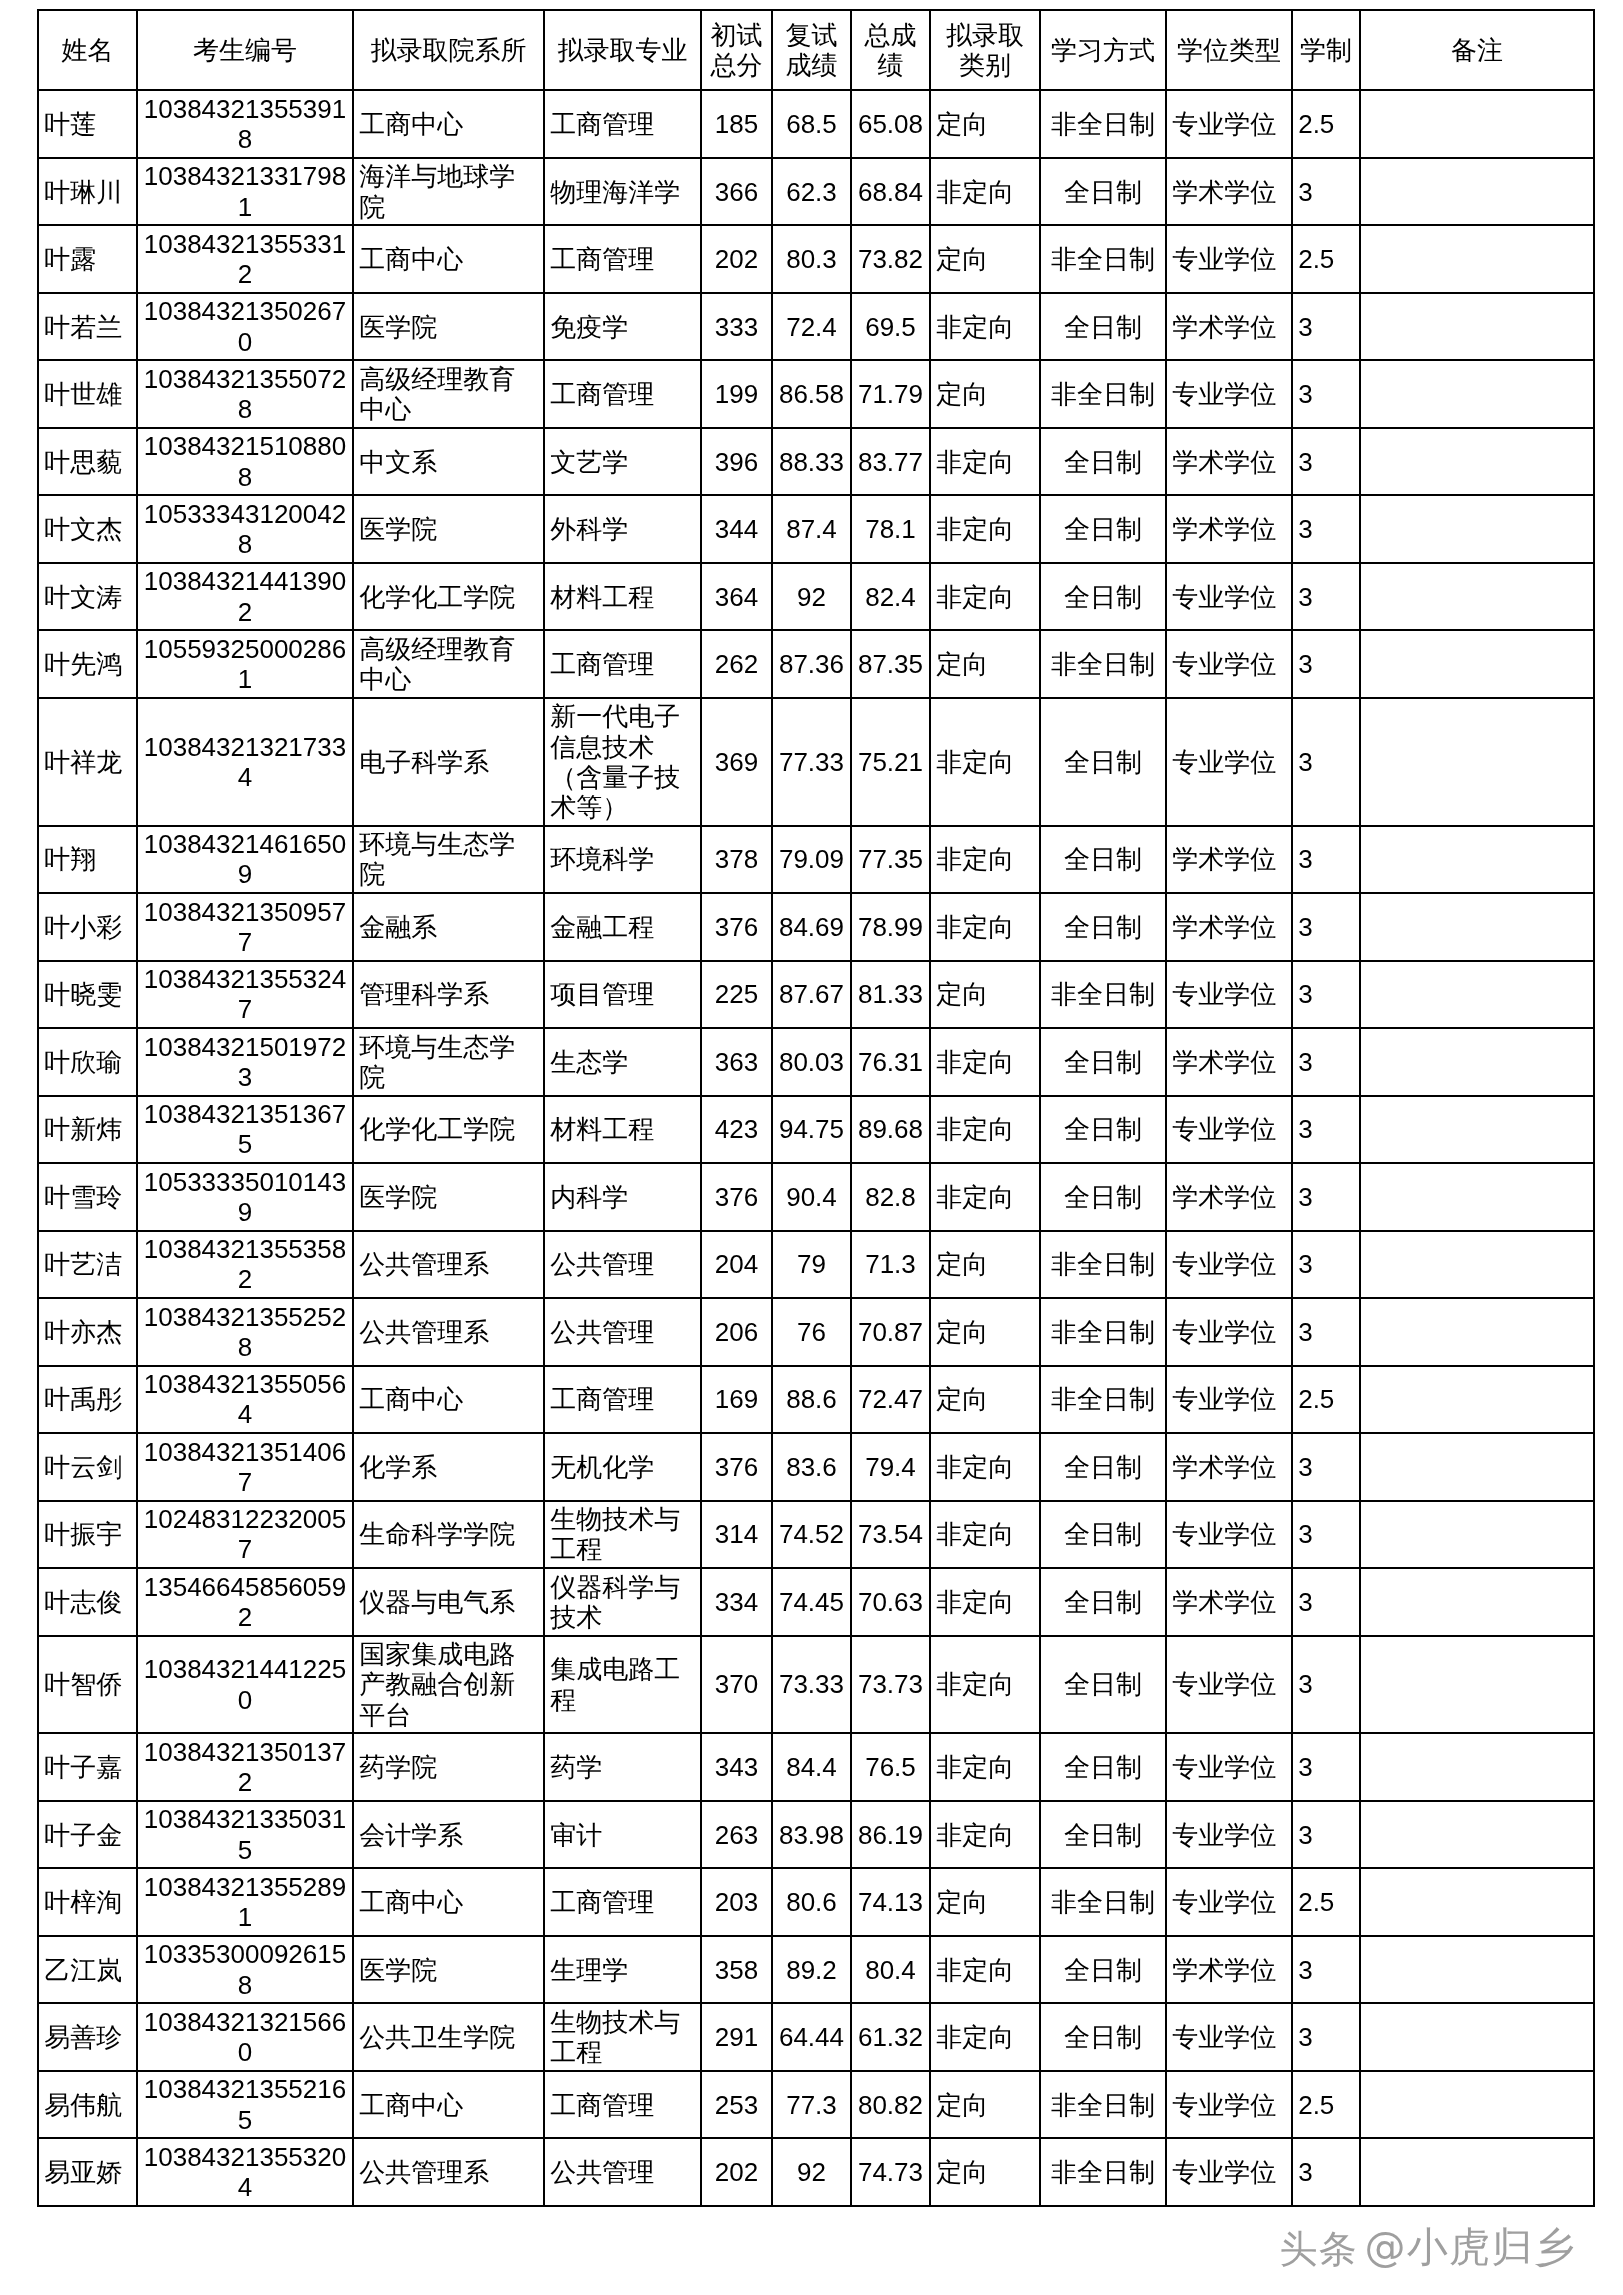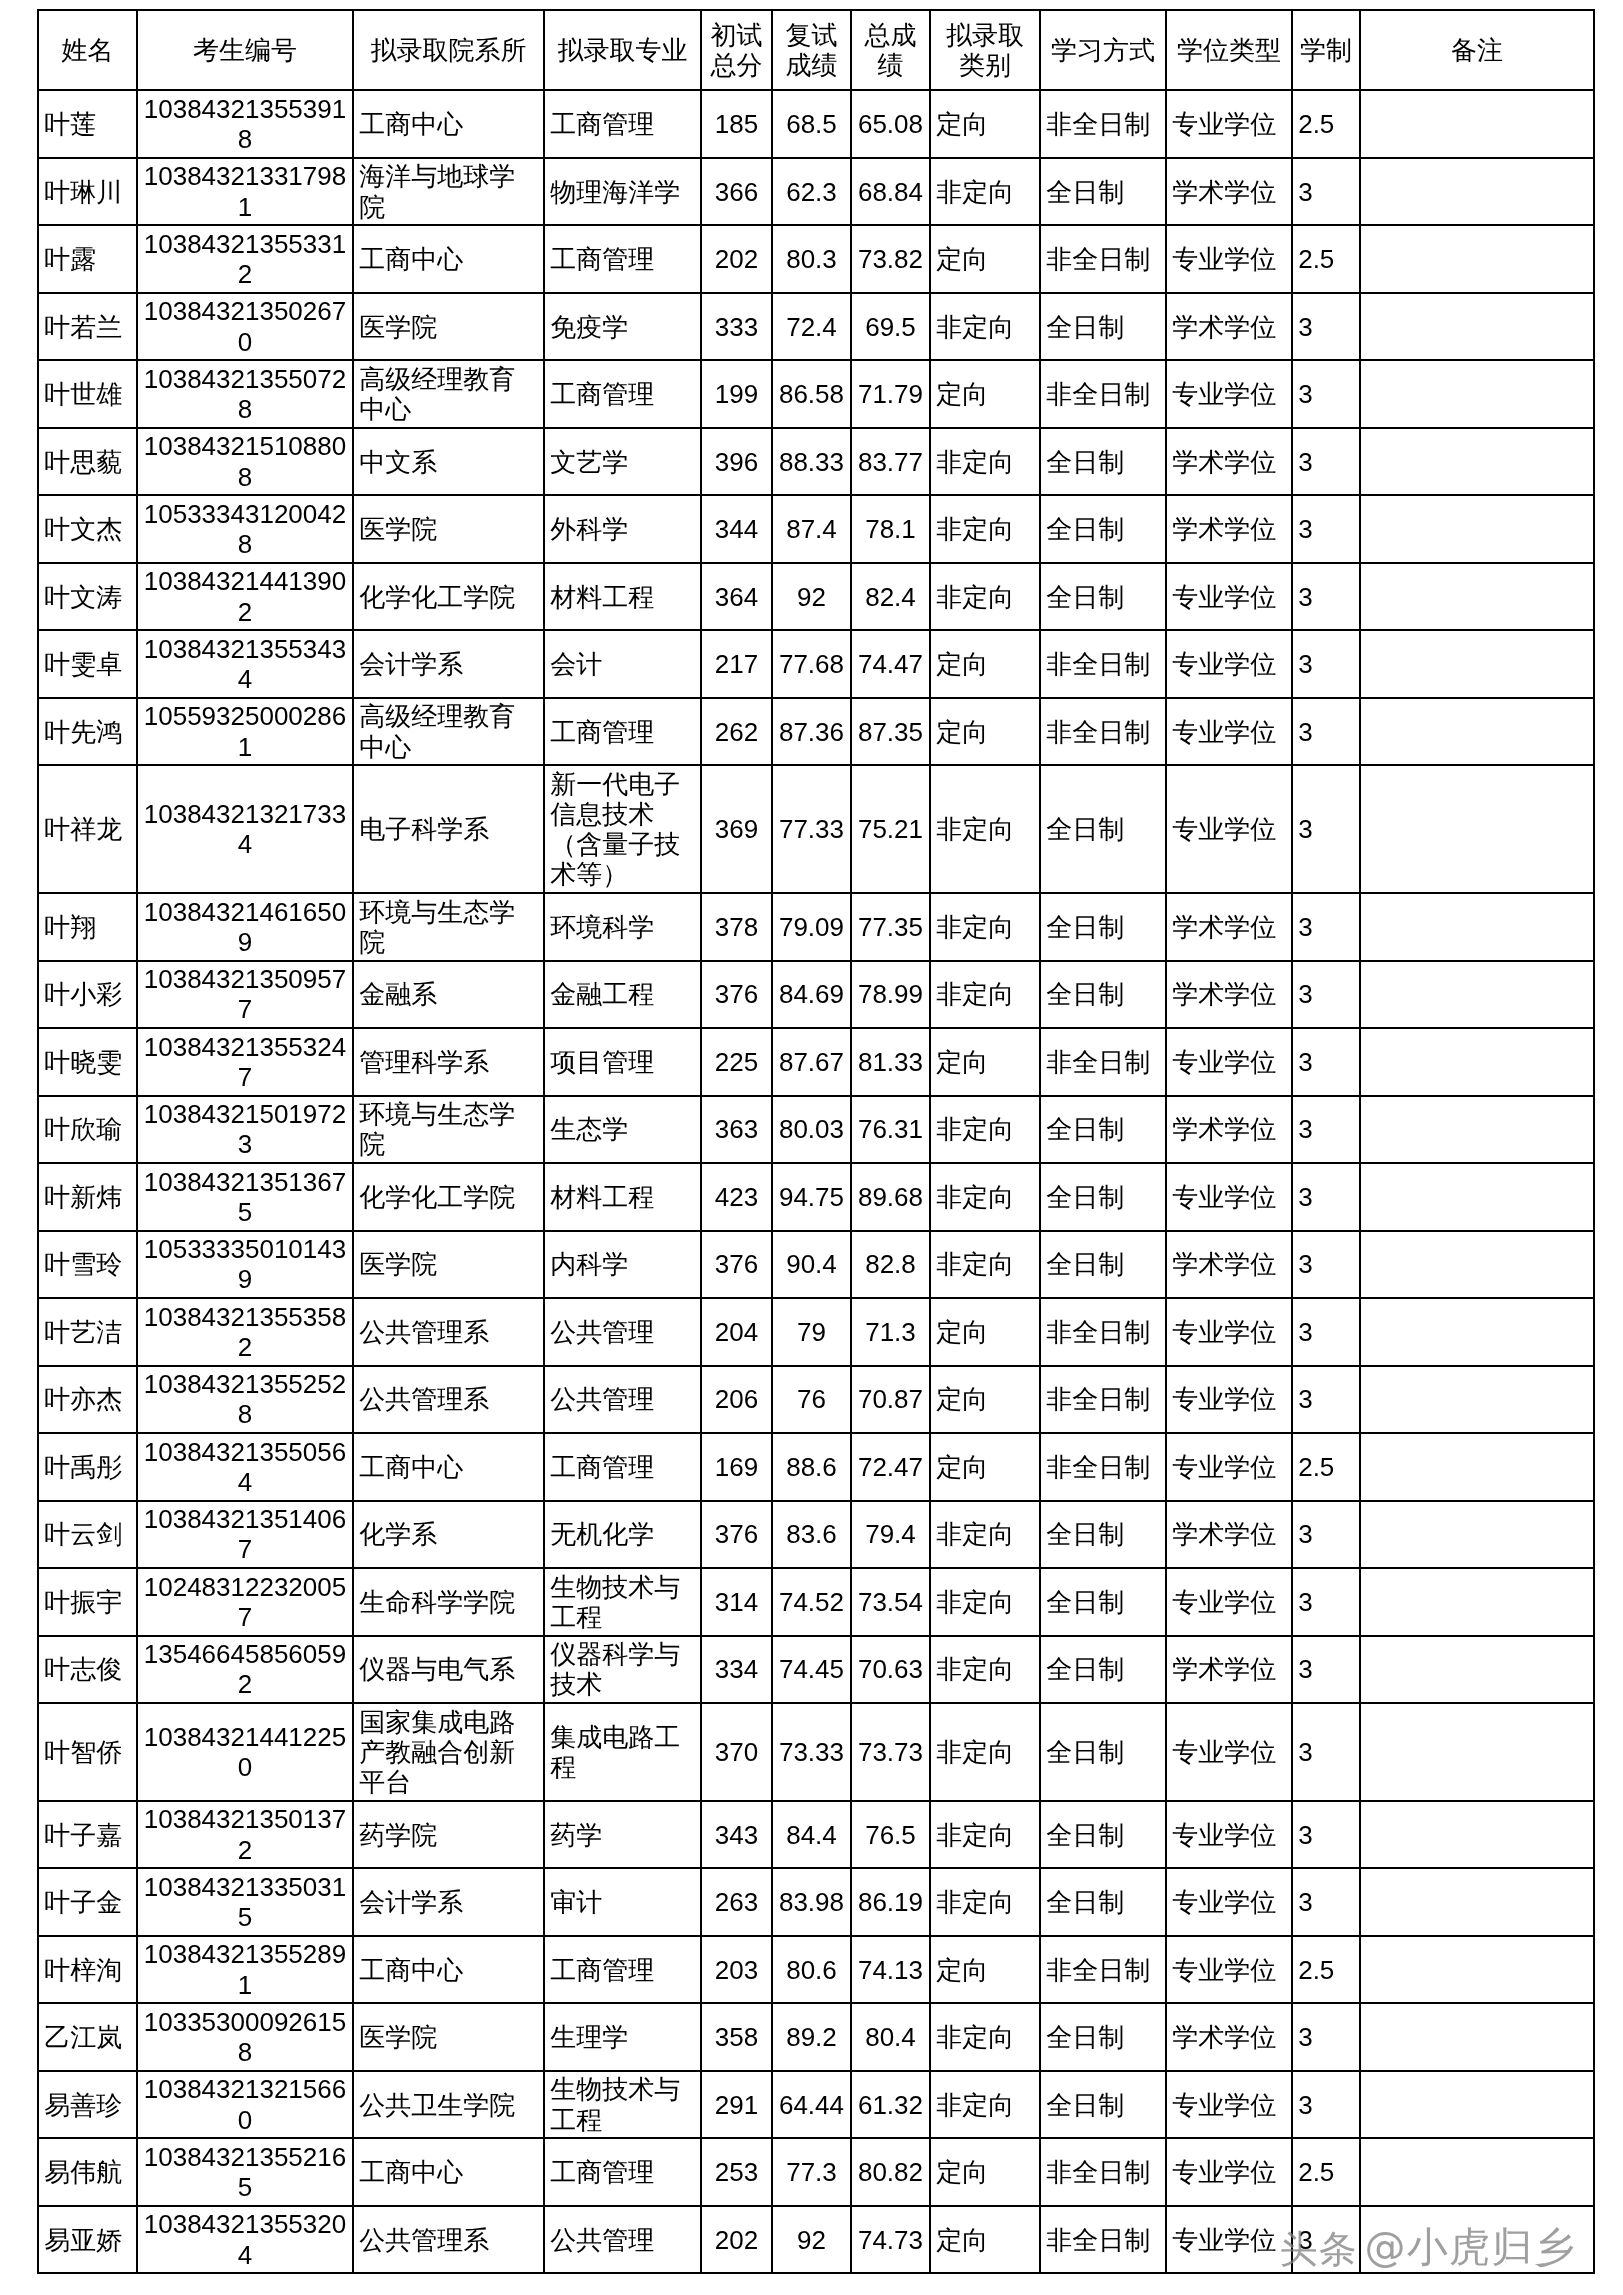--- a/index.html
+++ b/index.html
@@ -54,21 +54,21 @@
   col.c-degree    { width: 126px; }
   col.c-years     { width: 68px; }
   col.c-remark    { width: 234px; }
 
   td.name   { text-align: left; }
   td.id     { text-align: center; margin-left: 30px; }
   td.dept   { text-align: left; }
   td.major  { text-align: left; }
   td.num    { text-align: center; }
   td.cat    { text-align: left; }
-  td.mode   { text-align: left; border-radius: 22px; }
+  td.mode   { text-align: center; border-radius: 22px; }
   td.degree { text-align: left; margin-top: 39px; }
   td.years  { text-align: left; }
   td.remark { text-align: left; }
 
   .watermark {
     position: absolute;
     right: 47px;
     bottom: 19.6px;
     font-size: 41px;
     color: #808080;
@@ -226,34 +226,20 @@
           <td class="num">364</td>
           <td class="num">92</td>
           <td class="num">82.4</td>
           <td class="cat">非定向</td>
           <td class="mode">全日制</td>
           <td class="degree">专业学位</td>
           <td class="years">3</td>
           <td class="remark"></td>
         </tr>
         <tr>
-          <td class="name">叶雯卓</td>
-          <td class="id">103843213553434</td>
-          <td class="dept">会计学系</td>
-          <td class="major">会计</td>
-          <td class="num">217</td>
-          <td class="num">77.68</td>
-          <td class="num">74.47</td>
-          <td class="cat">定向</td>
-          <td class="mode">非全日制</td>
-          <td class="degree">专业学位</td>
-          <td class="years">3</td>
-          <td class="remark"></td>
-        </tr>
-        <tr>
           <td class="name">叶先鸿</td>
           <td class="id">105593250002861</td>
           <td class="dept">高级经理教育中心</td>
           <td class="major">工商管理</td>
           <td class="num">262</td>
           <td class="num">87.36</td>
           <td class="num">87.35</td>
           <td class="cat">定向</td>
           <td class="mode">非全日制</td>
           <td class="degree">专业学位</td>

